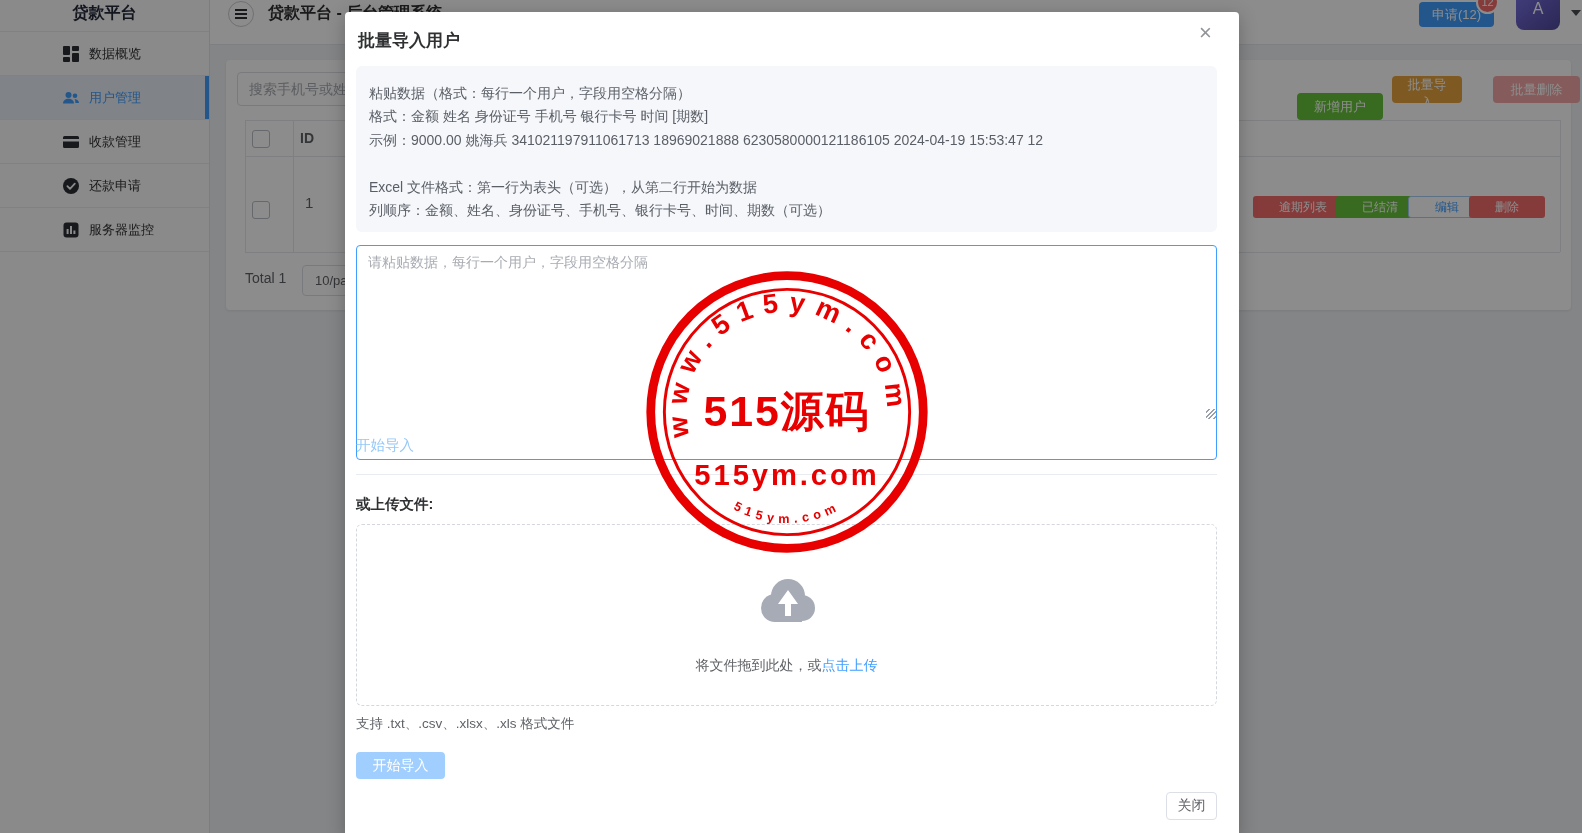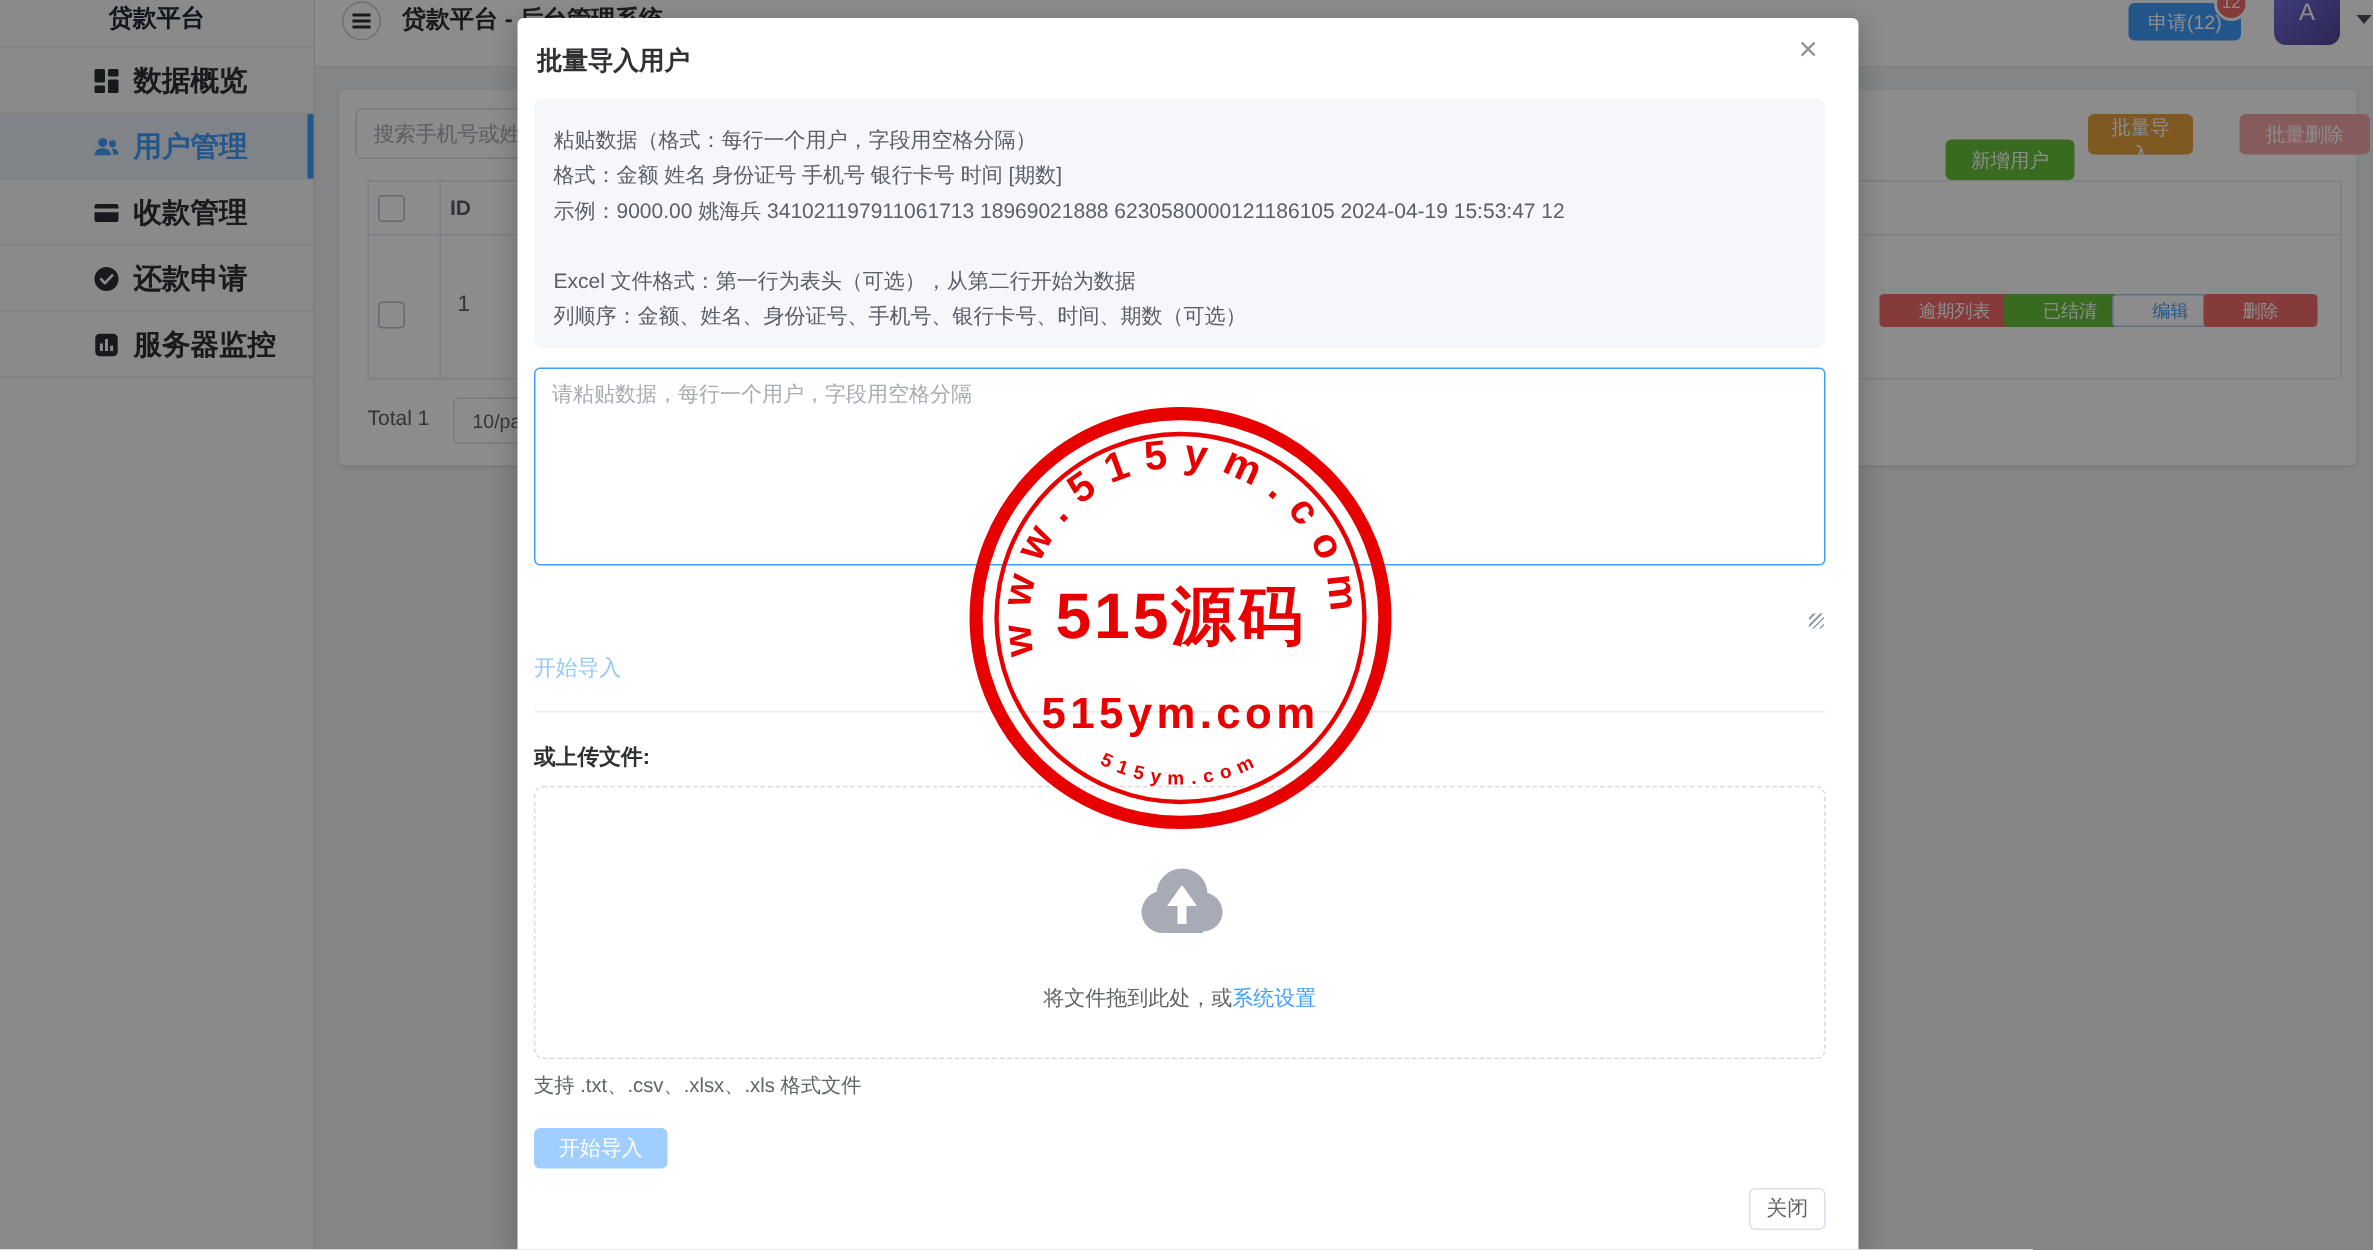--- a/index.html
+++ b/index.html
@@ -4,21 +4,21 @@
 <style>
   * { margin:0; padding:0; box-sizing:border-box; }
   html,body { width:1582px; height:833px; overflow:hidden; }
   body { font-family:"Liberation Sans","DejaVu Sans",sans-serif; background:#f0f2f5; position:relative; }
 
   
   .sidebar { position:absolute; left:0; top:0; width:210px; height:833px; background:#fbfbfb; border-right:1px solid #e4e4e4; z-index:1; }
   .sidebar-title { height:32px; line-height:26px; text-align:center; font-size:16px; font-weight:bold; color:#23283a; border-bottom:1px solid #ececec; }
   .menu-item { position:relative; height:44px; display:flex; align-items:center; padding-left:62px; border-bottom:1px solid #ececec; color:#303133; cursor:pointer; }
   .menu-item .mi-icon { width:18px; height:18px; margin-right:9px; flex:0 0 18px; color:#2b2f36; }
-  .menu-item .mi-label { font-size:19px;font-weight:bold; }
+  .menu-item .mi-label { font-size:13px; }
   .menu-item.active { background:#e9eef7; color:#409EFF; }
   .menu-item.active .mi-icon { color:#409EFF; }
   .menu-item.active::after { content:""; position:absolute; right:0; top:0; width:4px; height:100%; background:#409EFF; }
 
   .topbar { position:absolute; left:210px; top:0; width:1372px; height:45px; background:#ffffff; border-bottom:1px solid #e4e7ed; z-index:1; }
   .hamburger { position:absolute; left:18px; top:1px; width:26px; height:26px; border:1px solid #c9ccd3; border-radius:50%; display:flex; flex-direction:column; justify-content:center; align-items:center; gap:2.5px; cursor:pointer; }
   .hamburger i { display:block; width:12px; height:1.7px; background:#303133; }
   .page-title { position:absolute; left:58px; top:3px; font-size:16px; font-weight:bold; color:#303133; white-space:nowrap; }
   .apply-btn { position:absolute; left:1209px; top:2px; height:25px; padding:0 13px; background:#409EFF; color:#fff; font-size:13px; border:none; border-radius:4px; line-height:25px; cursor:pointer; }
   .badge { position:absolute; left:1266px; top:-9px; min-width:23px; height:23px; border-radius:12px; background:#f56c6c; border:2px solid #fff; color:#fff; font-size:11px; line-height:19px; text-align:center; z-index:2; }
@@ -45,21 +45,21 @@
   .total { position:absolute; left:19px; top:210px; font-size:14px; color:#606266; }
   .pagesize { position:absolute; left:76px; top:205px; width:92px; height:31px; border:1px solid #dcdfe6; border-radius:4px; background:#fff; font-size:13px; color:#606266; line-height:29px; padding-left:12px; cursor:pointer; overflow:hidden; white-space:nowrap; }
 
   
   .backdrop { position:absolute; inset:0; background:rgba(0,0,0,0.45); z-index:10; }
   .modal { position:absolute; left:345px; top:12px; width:894px; height:826px; background:#fff; border-radius:4px; box-shadow:0 4px 18px rgba(0,0,0,.25); z-index:20; }
   .modal-title { position:absolute; left:13px; top:17px; font-size:17px; font-weight:600; color:#303133; }
   .modal-close { position:absolute; left:854px; top:10px; font-size:22px; color:#909399; cursor:pointer; line-height:22px; }
   .info-box { position:absolute; left:11px; top:54px; width:861px; height:166px; background:#f5f7fa; border-radius:6px; padding:16px 13px; font-size:14px; color:#5a5e66; line-height:23.4px; }
   .info-box .blank { height:23.4px; }
-  .paste-area { position:absolute; left:11px; top:233px; width:861px; height:132px; border:1px solid #409eff; border-radius:4px; padding:8px 11px; font-size:14px; color:#606266; font-family:inherit; resize:none; outline:none; }
+  .paste-area { position:absolute; left:11px; top:233px; width:861px; height:215px; border:1px solid #409eff; border-radius:4px; padding:8px 11px; font-size:14px; color:#606266; font-family:inherit; resize:none; outline:none; }
   .paste-area::placeholder { color:#a8abb2; }
   .resize-grip { position:absolute; left:861px; top:397px; width:10px; height:10px; background:
       repeating-linear-gradient(135deg, transparent 0 2px, #9aa0a8 2px 3.2px); z-index:21; }
   .start-link { position:absolute; left:11px; top:424px; font-size:14.5px; color:#95c8f8; cursor:pointer; }
   .modal-divider { position:absolute; left:11px; top:462px; width:861px; height:1px; background:#e8ebf0; }
   .upload-label { position:absolute; left:11px; top:483px; font-size:14.5px; font-weight:bold; color:#303133; }
   .upload-box { position:absolute; left:11px; top:512px; width:861px; height:182px; border:1px dashed #d4d7de; border-radius:6px; cursor:pointer; }
   .cloud { position:absolute; left:399px; top:48px; width:64px; height:52px; }
   .drop-text { position:absolute; left:0; top:132px; width:100%; text-align:center; font-size:14px; color:#606266; }
   .drop-text .link { color:#409eff; cursor:pointer; }
@@ -201,21 +201,21 @@
     <div class="cloud">
       <svg viewBox="0 0 64 52" width="64" height="52">
         <circle cx="19" cy="35" r="14" fill="#a6abb5"></circle>
         <circle cx="32" cy="23" r="17" fill="#a6abb5"></circle>
         <circle cx="46" cy="35" r="13" fill="#a6abb5"></circle>
         <rect x="19" y="32" width="27" height="17" fill="#a6abb5"></rect>
         <polygon points="32,17 22,31 42,31" fill="#ffffff"></polygon>
         <rect x="29" y="29" width="6" height="14" fill="#ffffff"></rect>
       </svg>
     </div>
-    <div class="drop-text"><span>将文件拖到此处，或</span><span class="link">系统设置</span></div>
+    <div class="drop-text"><span>将文件拖到此处，或</span><span class="link">点击上传</span></div>
   </div>
 
   <div class="support-text">支持 .txt、.csv、.xlsx、.xls 格式文件</div>
   <button class="start-btn">开始导入</button>
   <button class="close-btn">关闭</button>
 </div>
 
 <div class="stamp">
   <svg viewBox="0 0 300 300" width="292" height="292">
     <defs>

